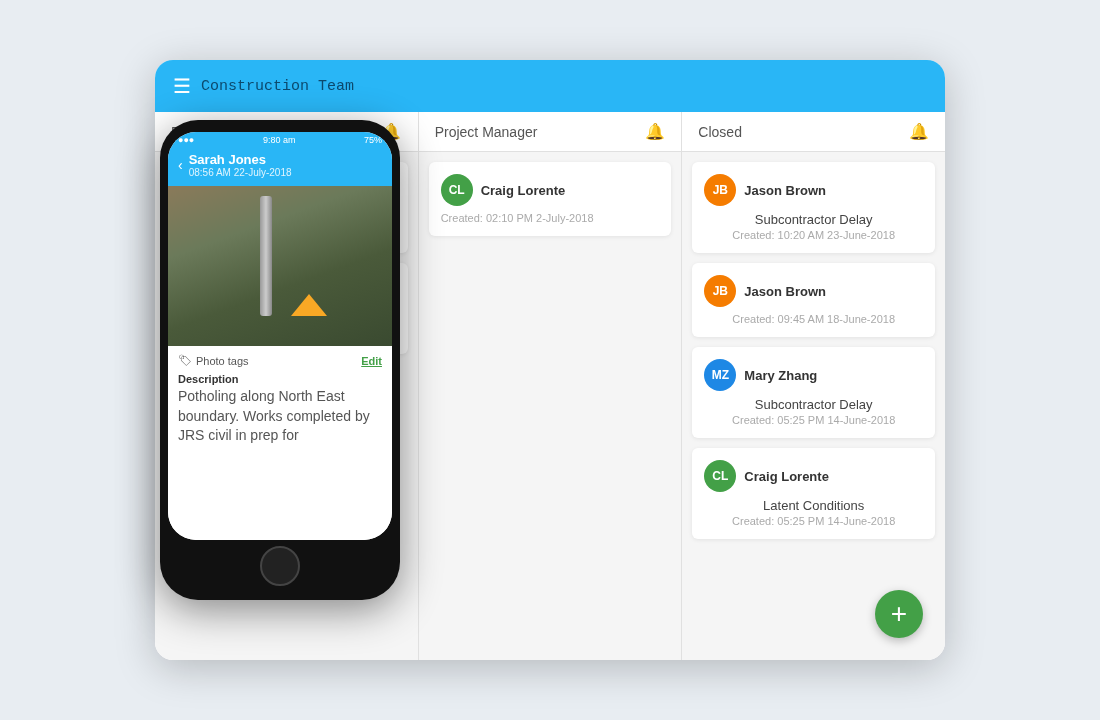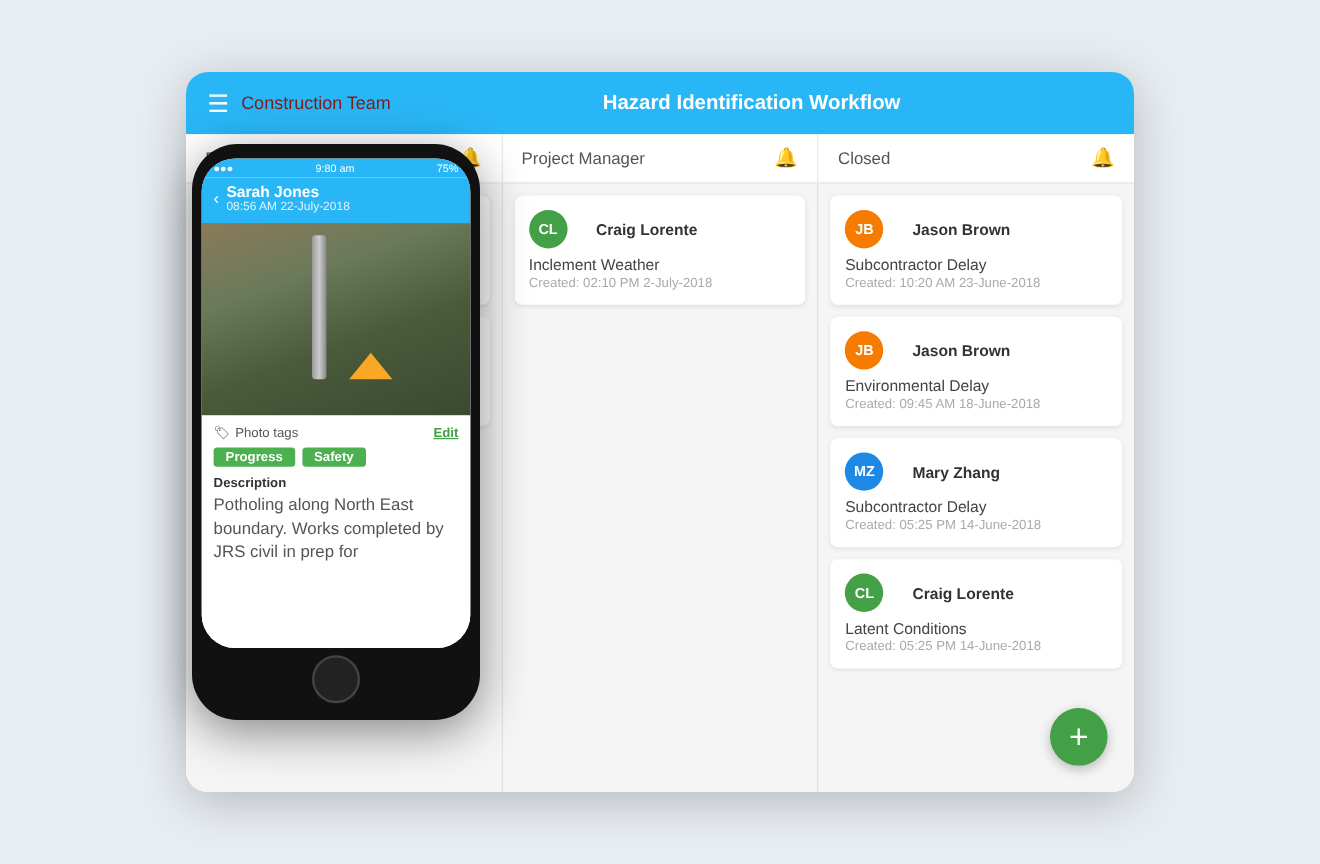--- a/index.html
+++ b/index.html
@@ -32,23 +32,24 @@
       align-items: center;
       padding: 0 18px;
     }
     .tablet-header .menu-icon {
       color: #fff;
       font-size: 20px;
       margin-right: 10px;
       cursor: pointer;
     }
     .tablet-header .team-name {
-      color: #7f1d1d;
+      color: #0c4a6e;
       font-size: 15px;
       font-weight: 500;
+      font-family: Liberation Mono, monospace;
     }
     .tablet-header .workflow-title {
       flex: 1;
       text-align: center;
       color: #fff;
       font-size: 17px;
       font-weight: 700;
     }
 
     .kanban-board {
@@ -56,21 +57,21 @@
       height: calc(100% - 52px);
       background: #f5f5f5;
     }
 
     .kanban-col {
       flex: 1;
       border-right: 1px solid #e0e0e0;
       display: flex;
       flex-direction: column;
     }
-    .kanban-col:last-child { border-right: none; }
+    .kanban-col:last-child { border-right: none; text-align: center; }
 
     .col-header {
       display: flex;
       align-items: center;
       justify-content: space-between;
       padding: 10px 16px;
       background: #fff;
       border-bottom: 1px solid #e0e0e0;
     }
     .col-header-title {
@@ -94,21 +95,21 @@
 
     .card {
       background: #fff;
       border-radius: 6px;
       padding: 12px;
       box-shadow: 0 1px 4px rgba(0,0,0,0.08);
     }
     .card-user-row {
       display: flex;
       align-items: center;
-      gap: 24px;
+      gap: 8px;
       margin-bottom: 6px;
     }
     .avatar {
       width: 32px;
       height: 32px;
       border-radius: 50%;
       display: flex;
       align-items: center;
       justify-content: center;
       color: #fff;
@@ -299,21 +300,20 @@
     }
   </style>
 </head>
 <body>
 
 <div class="tablet">
 
   <div class="tablet-header">
     <span class="menu-icon">☰</span>
     <span class="team-name">Construction Team</span>
-    <span class="workflow-title">Hazard Identification Workflow</span>
   </div>
 
   <div class="kanban-board">
 
   <div class="kanban-col">
         <div class="col-header">
       <span class="col-header-title">Engineer/Foreman</span>
       <span class="bell-icon">🔔</span>
     </div>
         <div class="col-cards">
@@ -339,21 +339,20 @@
         <div class="col-header">
       <span class="col-header-title">Project Manager</span>
       <span class="bell-icon">🔔</span>
     </div>
         <div class="col-cards">
           <div class="card">
         <div class="card-user-row">
           <div class="avatar avatar-green">CL</div>
           <span class="card-username">Craig Lorente</span>
         </div>
-        <div class="card-type">Inclement Weather</div>
         <div class="card-created">Created: 02:10 PM 2-July-2018</div>
       </div>
         </div>
       </div>
       <div class="kanban-col">
         <div class="col-header">
       <span class="col-header-title">Closed</span>
       <span class="bell-icon">🔔</span>
     </div>
         <div class="col-cards">
@@ -363,21 +362,20 @@
           <span class="card-username">Jason Brown</span>
         </div>
         <div class="card-type">Subcontractor Delay</div>
         <div class="card-created">Created: 10:20 AM 23-June-2018</div>
       </div>
           <div class="card">
         <div class="card-user-row">
           <div class="avatar avatar-orange">JB</div>
           <span class="card-username">Jason Brown</span>
         </div>
-        <div class="card-type">Environmental Delay</div>
         <div class="card-created">Created: 09:45 AM 18-June-2018</div>
       </div>
           <div class="card">
         <div class="card-user-row">
           <div class="avatar avatar-blue">MZ</div>
           <span class="card-username">Mary Zhang</span>
         </div>
         <div class="card-type">Subcontractor Delay</div>
         <div class="card-created">Created: 05:25 PM 14-June-2018</div>
       </div>
@@ -421,24 +419,20 @@
     </div>
 
     <div class="phone-content">
       <div class="photo-tags-row">
         <div class="photo-tags-label">
           <span class="tag-icon">🏷</span>
           <span>Photo tags</span>
         </div>
         <span class="edit-link">Edit</span>
       </div>
-      <div class="tags-row">
-        <span class="tag-badge tag-progress">Progress</span>
-        <span class="tag-badge tag-safety">Safety</span>
-      </div>
       <div class="desc-title">Description</div>
       <div class="desc-text">Potholing along North East boundary. Works completed by JRS civil in prep for</div>
     </div>
   </div>
 
   <div class="phone-home-bar">
     <div class="home-button"></div>
   </div>
 </div>
 

